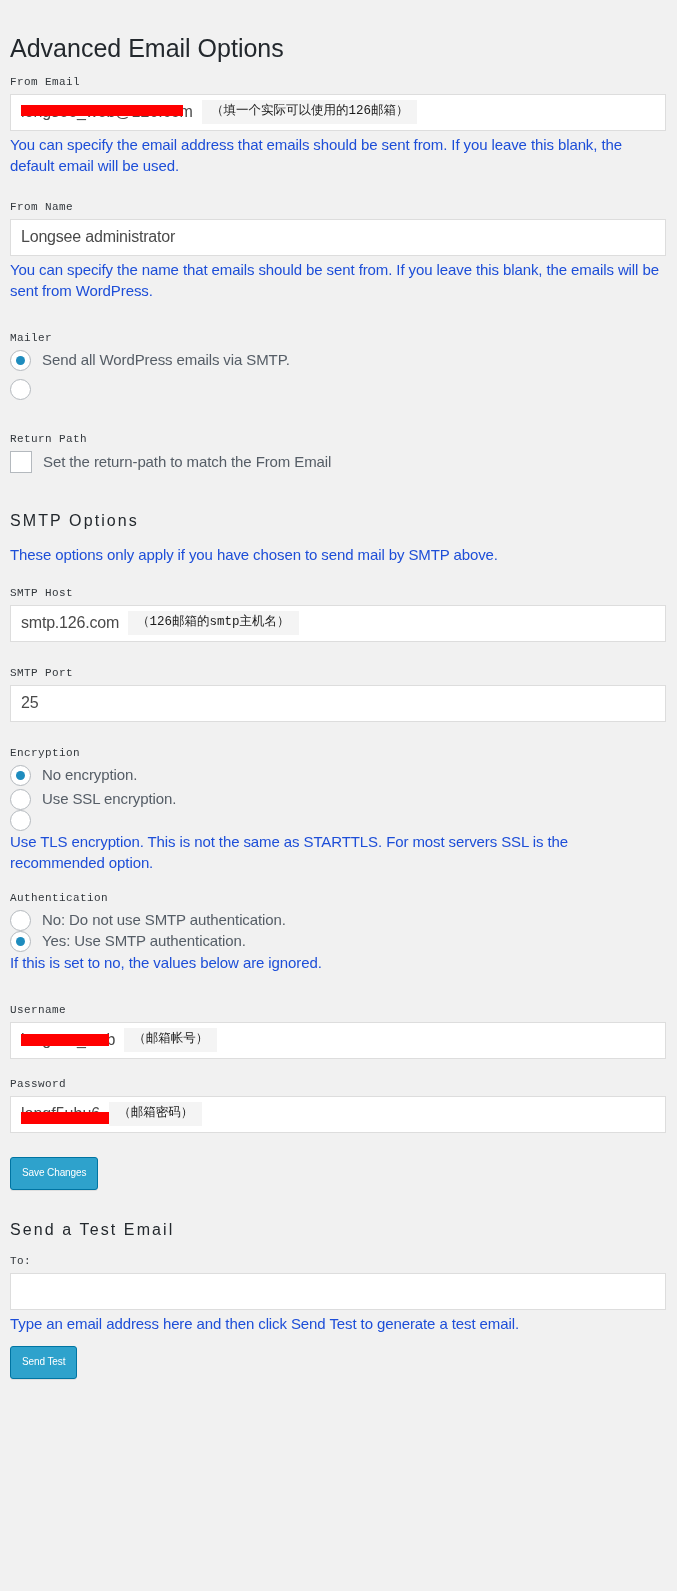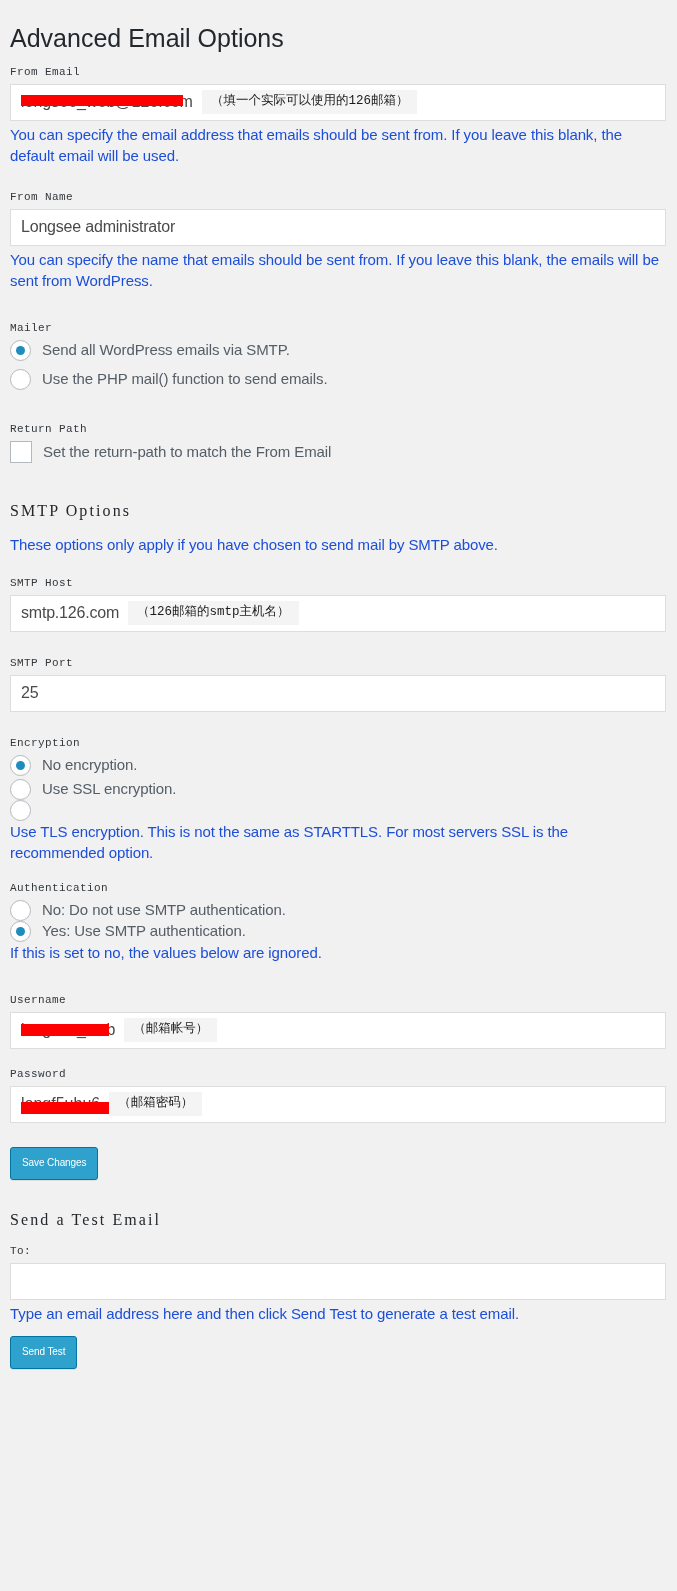--- a/index.html
+++ b/index.html
@@ -10,42 +10,42 @@
     width: 677px;
     min-height: 1591px;
     background: #f1f1f1;
     font-family: "Liberation Sans", sans-serif;
     color: #444;
     -webkit-font-smoothing: antialiased;
   }
   .page {
     width: 676px;
     box-sizing: border-box;
-    padding: 8px 10px 0 10px;
+    padding: 18px 10px 0 10px;
     position: relative;
   }
   h1.page-title {
     font-family: "Liberation Sans", sans-serif;
     font-size: 25px;
     font-weight: 400;
     color: #23282d;
     margin: 0;
     padding: 14px 0 10px 0;
     line-height: 1.3;
   }
   .field-label {
     font-family: "Liberation Mono", "DejaVu Sans Mono", monospace;
     font-size: 11px;
     color: #32373c;
     letter-spacing: 0.4px;
     margin: 0 0 5px 0;
     line-height: 14px;
   }
   .section-heading {
-    font-family: Liberation Serif, serif;
+    font-family: Liberation Sans, sans-serif;
     font-size: 16px;
     color: #23282d;
     letter-spacing: 2.1px;
     margin: 0 0 13px 0;
     line-height: 20px;
     font-weight: 400;
   }
   .desc {
     font-size: 15px;
     color: #1d4ed8;
@@ -205,21 +205,20 @@
   <div class="field-block">
     <div class="field-label">Mailer</div>
     <div class="opt-row">
       <span class="radio checked">
           <span class="dot"></span>
         </span>
       <span class="opt-label">Send all WordPress emails via SMTP.</span>
     </div>
     <div class="opt-row">
       <span class="radio"></span>
-      <span class="opt-label">Use the PHP mail() function to send emails.</span>
     </div>
   </div>
 
   <div class="spacer-24"></div>
 
   <div class="field-block">
     <div class="field-label">Return Path</div>
     <div class="opt-row">
       <span class="checkbox"></span>
       <span class="opt-label">Set the return-path to match the From Email</span>

